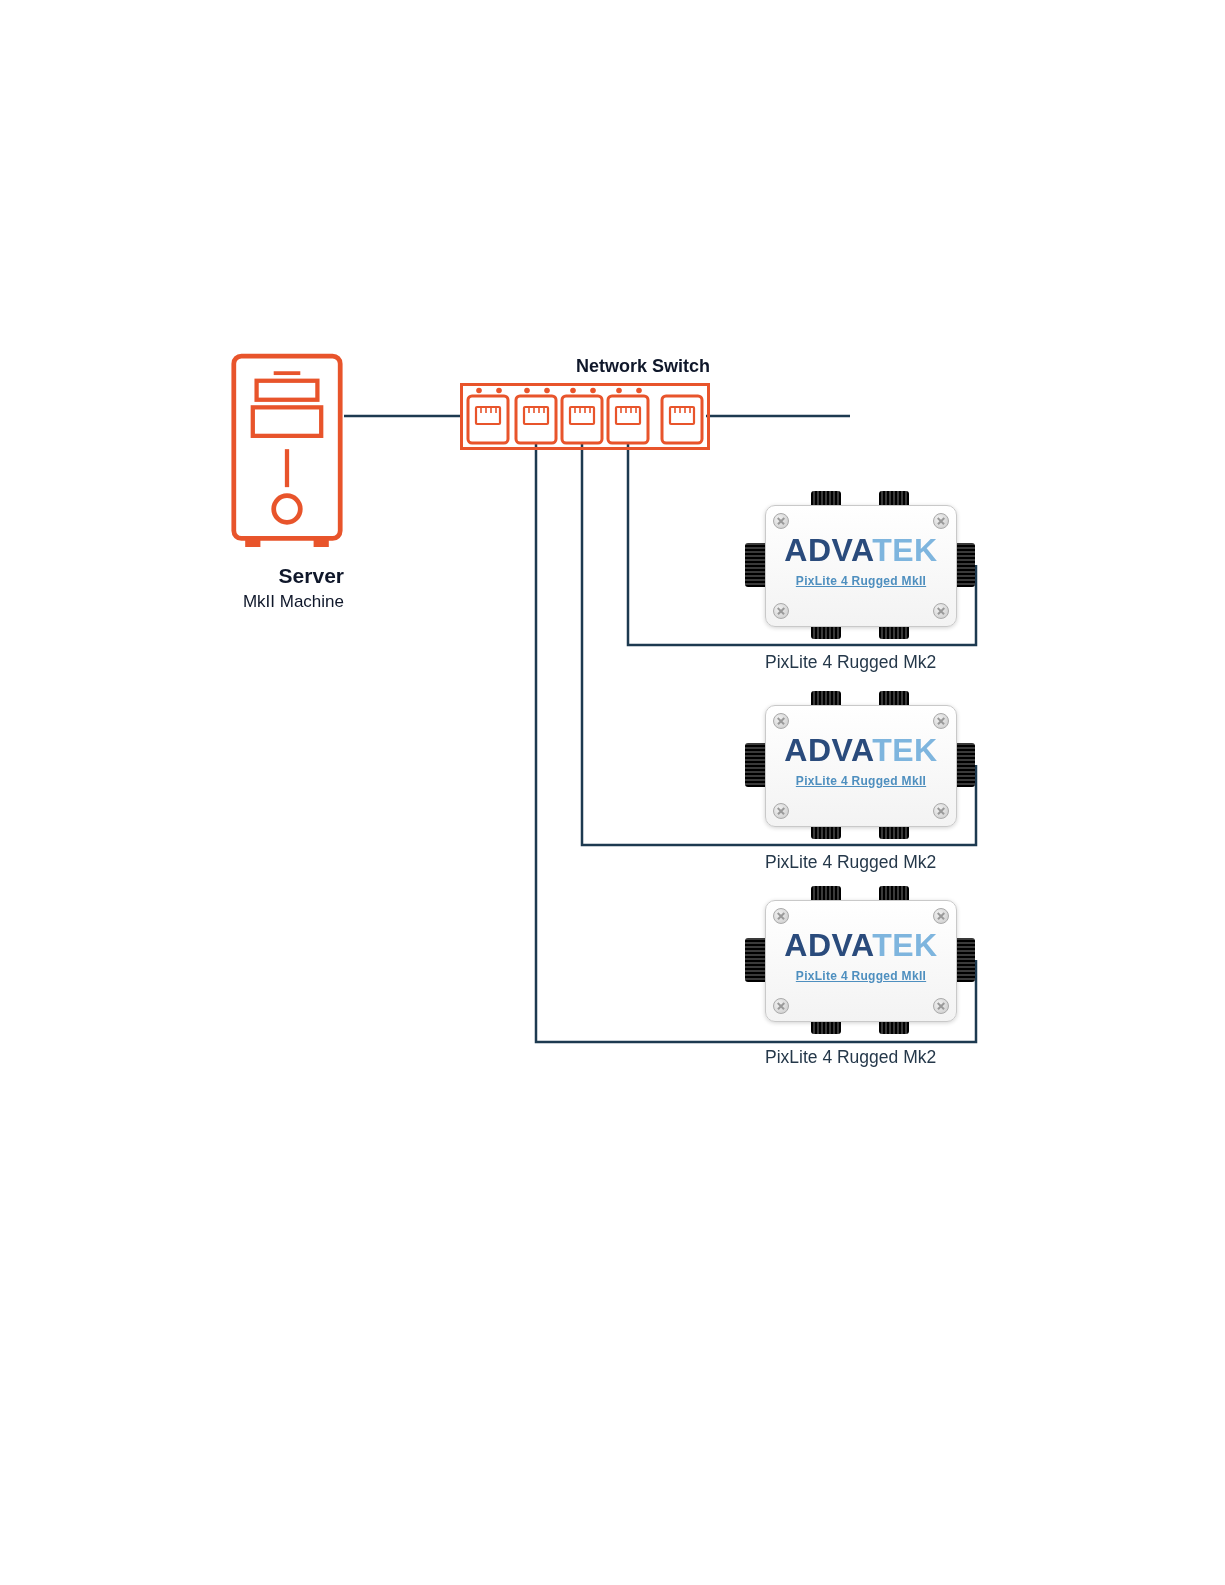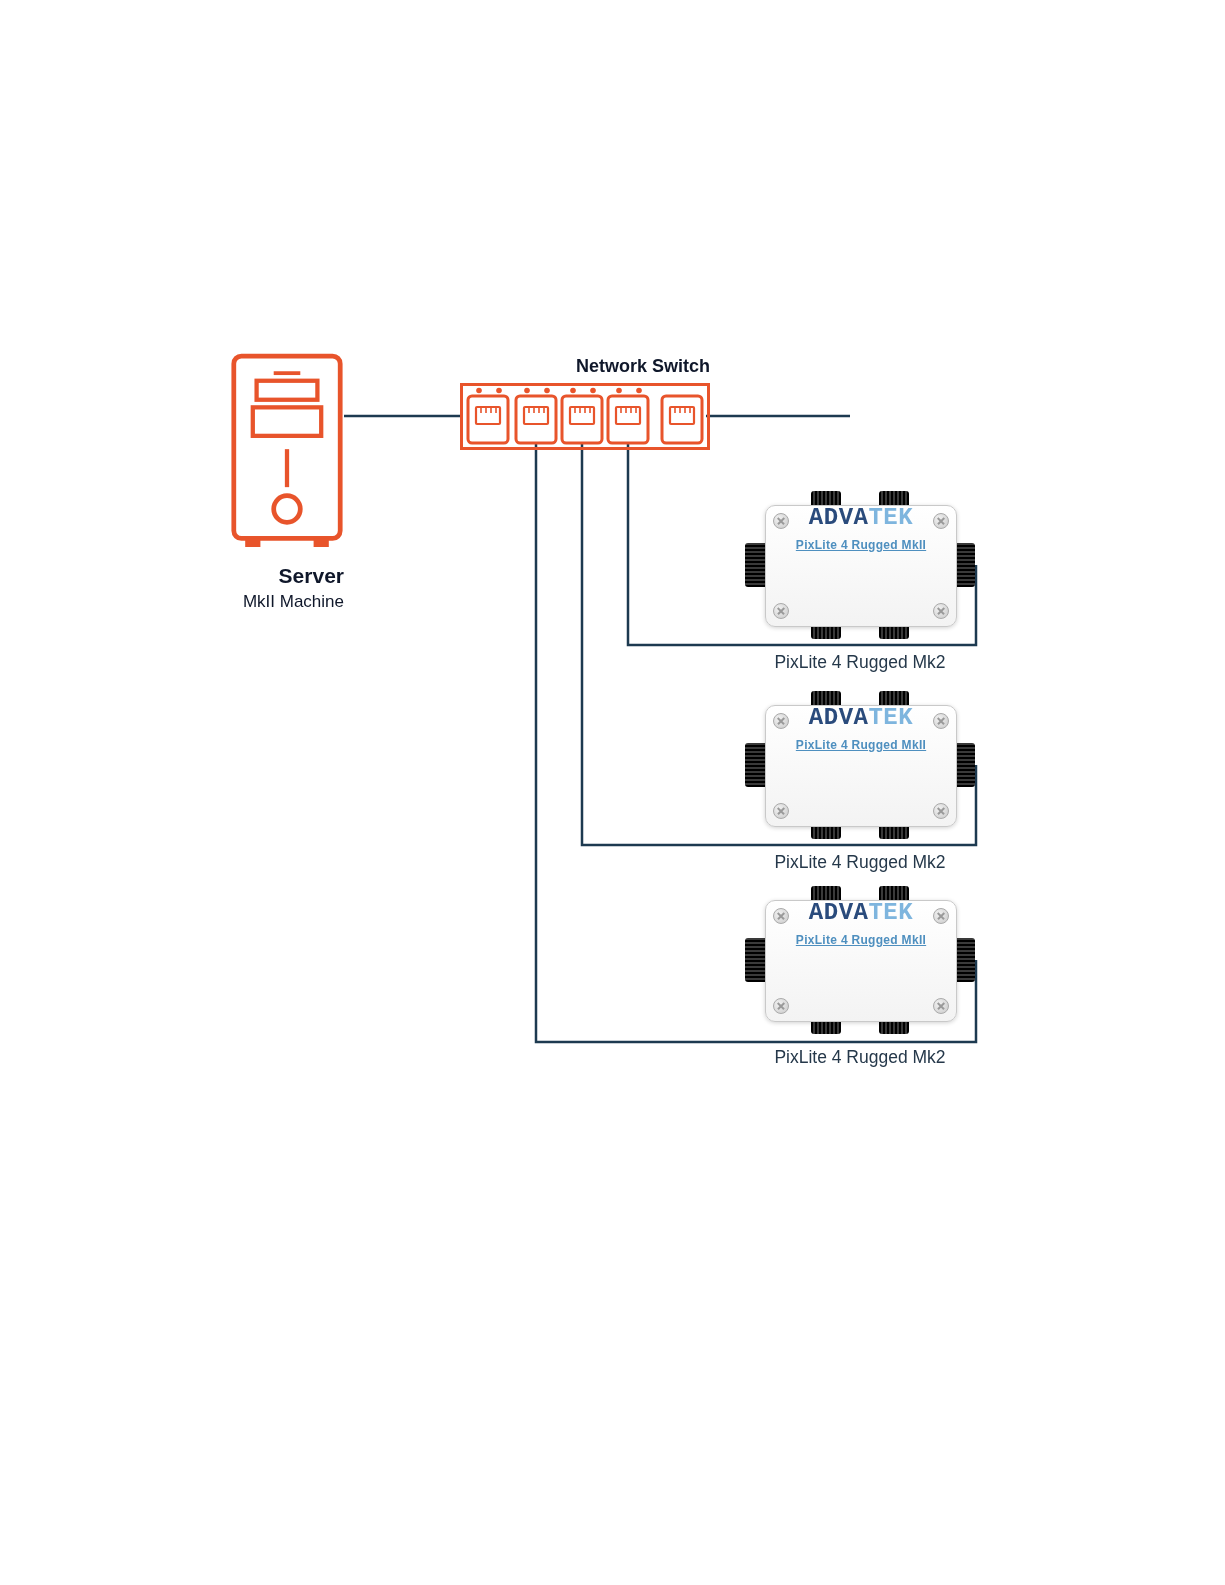--- a/index.html
+++ b/index.html
@@ -88,41 +88,40 @@
     width: 9px; height: 1.6px;
     background: #9a9a9a;
   }
   .screw::before { transform: translate(-50%,-50%) rotate(45deg); }
   .screw::after  { transform: translate(-50%,-50%) rotate(-45deg); }
   .screw.tl { left: 7px;  top: 7px; }
   .screw.tr { right: 7px; top: 7px; }
   .screw.bl { left: 7px;  bottom: 7px; }
   .screw.br { right: 7px; bottom: 7px; }
   .pl-brand {
-    font-size: 24px;
+    margin-top: 28px;
+    font-size: 32px;
     font-weight: 800;
     letter-spacing: 0.5px;
     line-height: 1;
-    font-family: Liberation Mono, monospace;
   }
   .brand-dark  { color: #2A4B7C; }
   .brand-light { color: #7EB5DE; }
   .pl-model {
     margin-top: 8px;
     font-size: 12px;
     font-weight: 700;
     letter-spacing: 0.3px;
     color: #4E8FBF;
     text-decoration: underline;
   }
   .pl-caption {
     position: absolute;
     top: 147px;
     width: 100%;
-    text-align: center;
     font-size: 17.5px;
     font-weight: 500;
     color: #25384A;
     z-index: 3;
   }
   
   .orange-stroke { stroke: #E8542B; fill: none; }
 </style>
 </head>
 <body>

